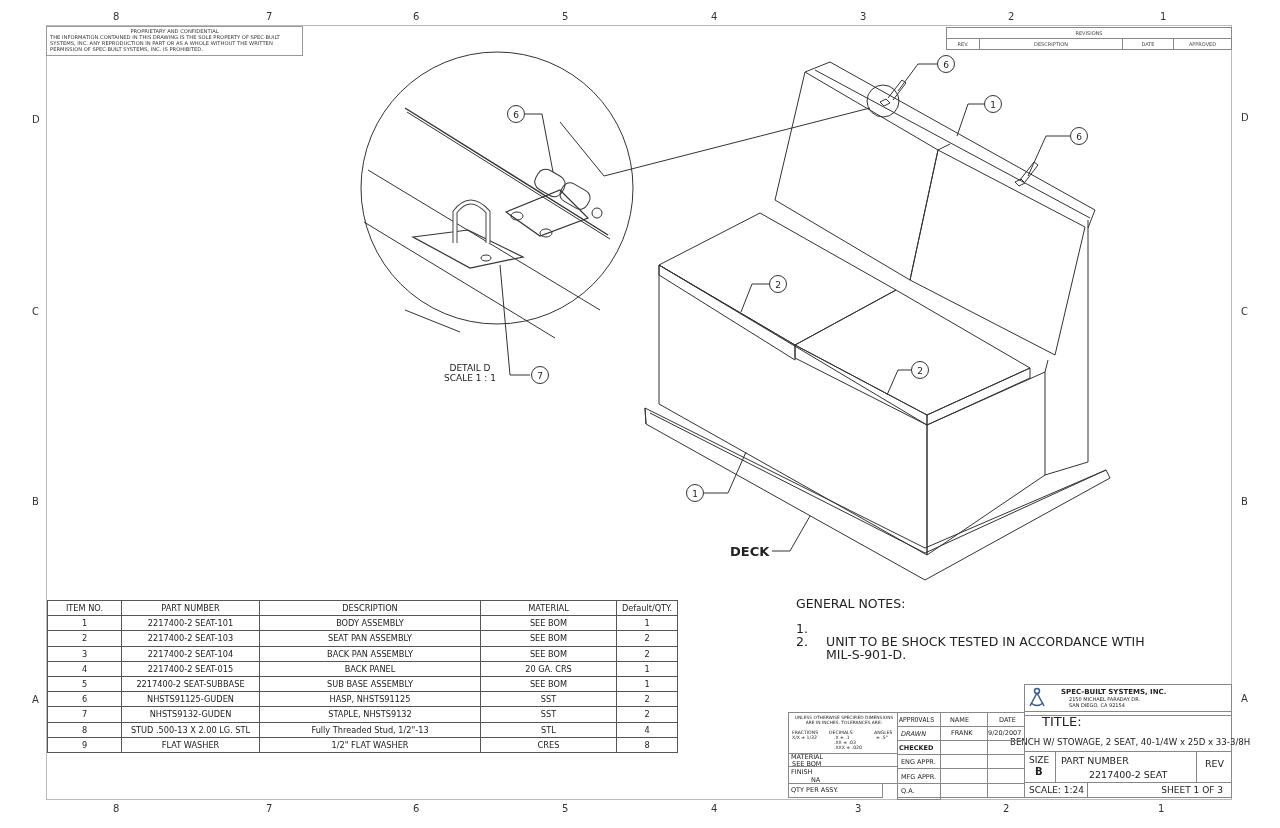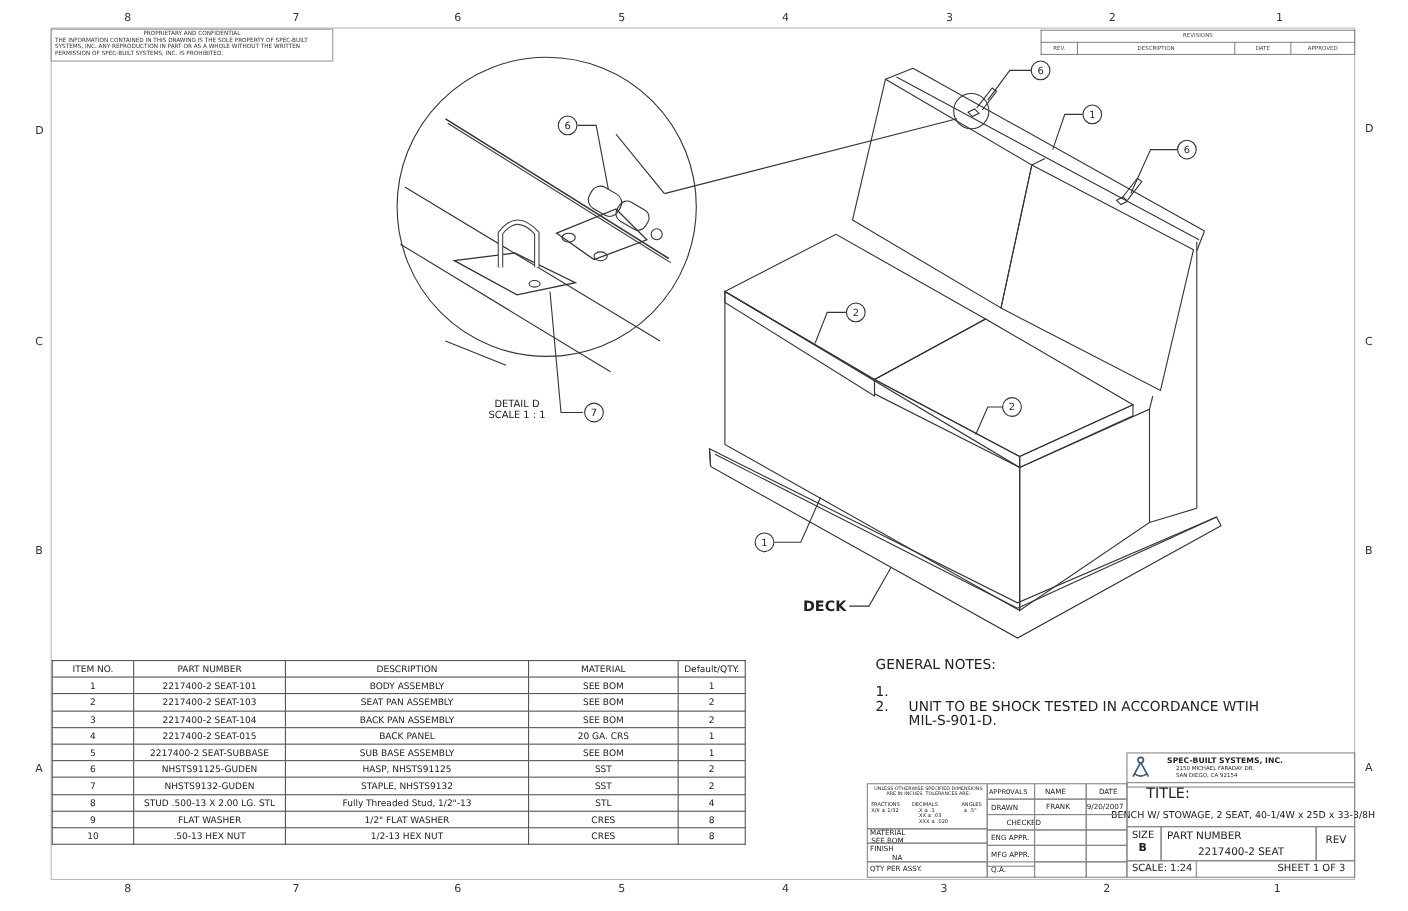--- a/index.html
+++ b/index.html
@@ -242,27 +242,20 @@
         <td>STL</td>
         <td>4</td>
       </tr>
     <tr>
         <td>9</td>
         <td>FLAT WASHER</td>
         <td>1/2" FLAT WASHER</td>
         <td>CRES</td>
         <td>8</td>
       </tr>
-    <tr>
-        <td>10</td>
-        <td>.50-13 HEX NUT</td>
-        <td>1/2-13 HEX NUT</td>
-        <td>CRES</td>
-        <td>8</td>
-      </tr>
   </tbody>
 </table>
 
 <div class="notes">
   <div class="h">GENERAL NOTES:</div>
   <div class="row">
     <div class="n">1.</div>
   </div>
   <div class="row">
     <div class="n">2.</div>
@@ -323,57 +316,57 @@
     <div class="abs" style="left:87px;top:22px;font-size:4.6px;">± .5°</div>
   </div>
   <div class="cell" style="left:788px;top:753px;width:110px;height:14px;">
     <div class="abs" style="left:2px;top:0;font-size:6.5px;line-height:6.5px;">MATERIAL</div>
     <div class="abs" style="left:3px;top:6.5px;font-size:6.5px;line-height:6.5px;">SEE BOM</div>
   </div>
   <div class="cell" style="left:788px;top:766px;width:110px;height:18px;">
     <div class="abs" style="left:2px;top:1px;font-size:6.5px;">FINISH</div>
     <div class="abs" style="left:22px;top:9px;font-size:6.5px;">NA</div>
   </div>
-  <div class="cell" style="left:788px;top:783px;width:110px;height:15px;padding-left:20px;">
+  <div class="cell" style="left:788px;top:783px;width:95px;height:15px;padding-left:20px;">
     <div class="abs" style="left:2px;top:2px;font-size:6.5px;">QTY PER ASSY.</div>
   </div>
 
   <div class="cell" style="left:897px;top:712px;width:44px;height:15px;">
       <div class="abs" style="left:1px;top:4px;font-size:6.5px;font-family:Liberation Mono, monospace;">APPROVALS</div>
     </div>
   <div class="cell" style="left:940px;top:712px;width:48px;height:15px;">
       <div class="abs" style="left:9px;top:3px;font-size:6.5px;">NAME</div>
     </div>
   <div class="cell" style="left:987px;top:712px;width:38px;height:15px;">
       <div class="abs" style="left:11px;top:3px;font-size:6.5px;">DATE</div>
     </div>
 
-  <div class="cell" style="left:897px;top:726px;width:44px;height:15px;">
+  <div class="cell" style="left:897px;top:726px;width:44px;height:15px;font-style:italic;">
       <div class="abs" style="left:3px;top:3px;font-size:6.5px;">DRAWN</div>
     </div>
   <div class="cell" style="left:940px;top:726px;width:48px;height:15px;">
       <div class="abs" style="left:10px;top:2px;font-size:6.5px;">FRANK</div>
     </div>
   <div class="cell" style="left:987px;top:726px;width:38px;height:15px;">
       <div class="abs" style="left:0;top:2px;font-size:6.5px;white-space:nowrap;">9/20/2007</div>
     </div>
 
   <div class="cell" style="left:897px;top:740px;width:44px;height:15px;">
-      <div class="abs" style="left:17px;top:3px;font-size:6.5px;">CHECKED</div>
+      <div class="abs" style="left:1px;top:3px;font-size:6.5px;font-weight:bold;">CHECKED</div>
     </div>
   <div class="cell" style="left:940px;top:740px;width:48px;height:15px;"></div>
   <div class="cell" style="left:987px;top:740px;width:38px;height:15px;"></div>
 
   <div class="cell" style="left:897px;top:754px;width:44px;height:15px;">
       <div class="abs" style="left:3px;top:3px;font-size:6.5px;">ENG APPR.</div>
     </div>
   <div class="cell" style="left:940px;top:754px;width:48px;height:15px;"></div>
   <div class="cell" style="left:987px;top:754px;width:38px;height:15px;"></div>
 
-  <div class="cell" style="left:897px;top:768px;width:44px;height:20px;">
+  <div class="cell" style="left:897px;top:768px;width:44px;height:32px;">
       <div class="abs" style="left:3px;top:4px;font-size:6.5px;">MFG APPR.</div>
     </div>
   <div class="cell" style="left:940px;top:768px;width:48px;height:16px;"></div>
   <div class="cell" style="left:987px;top:768px;width:38px;height:16px;"></div>
 
   <div class="cell" style="left:897px;top:783px;width:44px;height:15px;">
       <div class="abs" style="left:3px;top:3px;font-size:6.5px;">Q.A.</div>
     </div>
   <div class="cell" style="left:940px;top:783px;width:48px;height:15px;"></div>
   <div class="cell" style="left:987px;top:783px;width:38px;height:15px;"></div>

